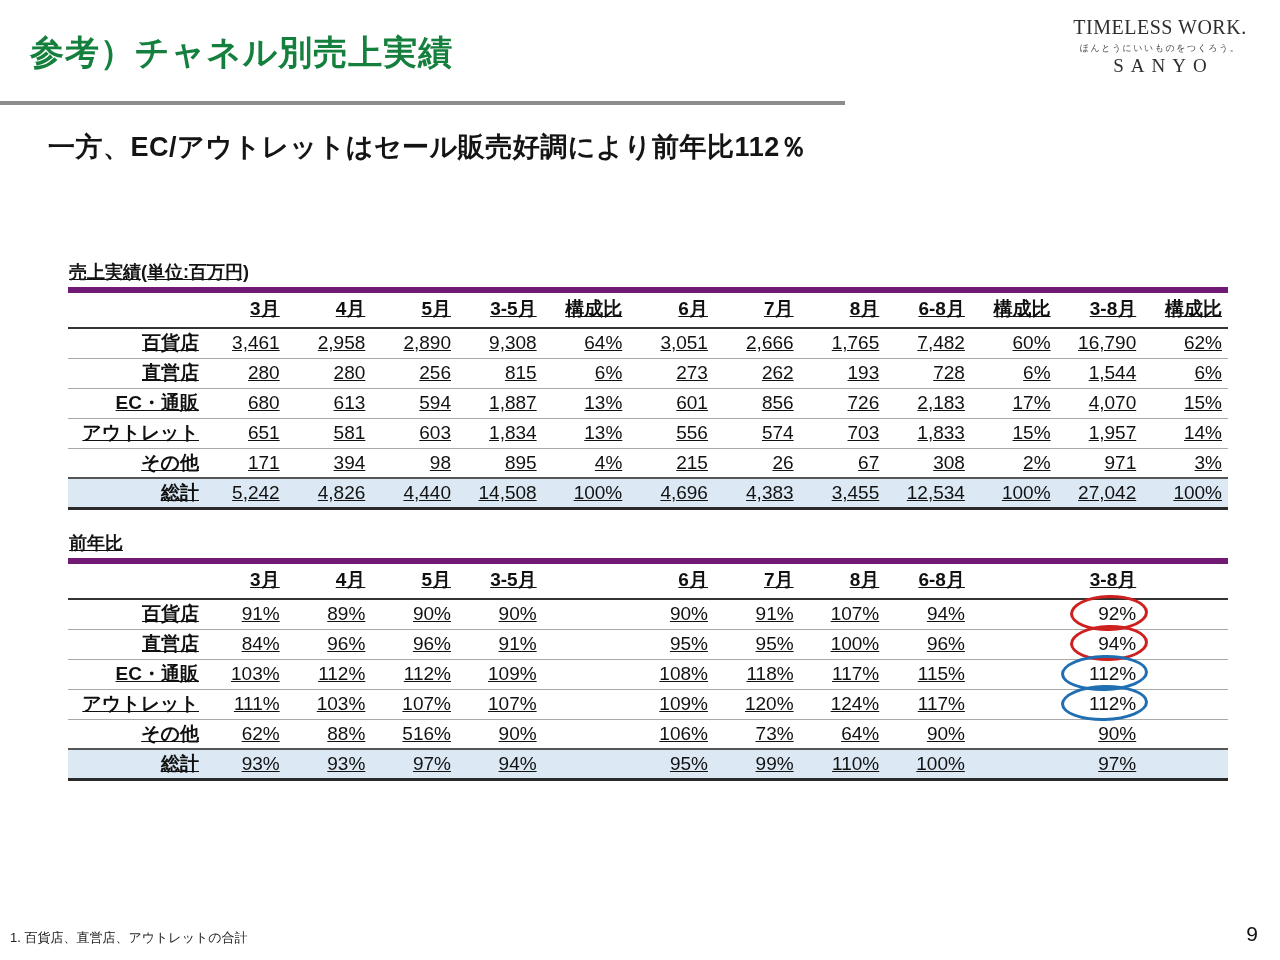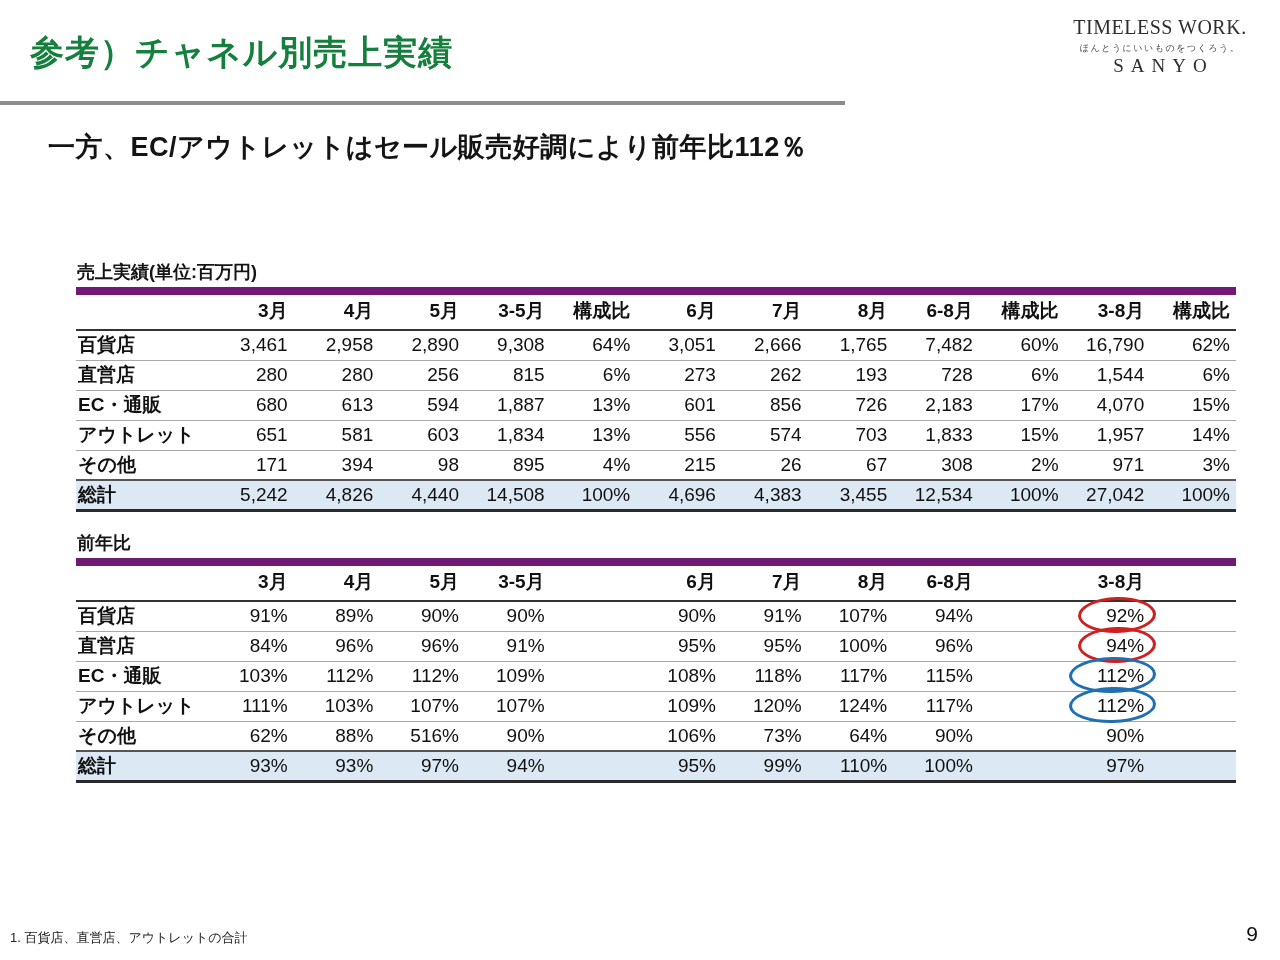--- a/index.html
+++ b/index.html
@@ -22,39 +22,39 @@
   .logo-company { font-family:Liberation Serif, serif; font-size:19px; letter-spacing:7px; text-indent:7px; }
 
   
   .lead {
     position:absolute; left:48px; top:130px;
     font-size:27px; font-weight:bold; line-height:1.33; letter-spacing:0.5px; color:#141414;
   }
   .lead sup { font-size:15px; line-height:0; }
 
   
-  .tbl-block { position:absolute; left:76px; width:1160px; }
+  .tbl-block { position:absolute; left:68px; width:1160px;text-decoration:underline; }
   #tbl-block-1 { top:260px; }
   #tbl-block-2 { top:531px; }
   .tbl-caption { font-size:18px; font-weight:bold; margin:0 0 3px 1px; color:#141414; }
 
   table.datatable {
     width:100%; border-collapse:collapse; table-layout:fixed;
-    border-top:8px solid #701a75; border-bottom:3px solid #2a2a2a;
+    border-top:6px solid #701a75; border-bottom:3px solid #2a2a2a;
   }
   table.datatable col.lblcol { width:132px; }
   table.datatable thead th {
     font-size:19px; font-weight:bold; height:32px; text-align:right;
     padding:0 6px 2px 0; border-bottom:2px solid #333333; white-space:nowrap;
   }
   table.datatable thead th:first-child { text-align:left; }
   table.datatable tbody tr { height:30px; border-bottom:1px solid #a9a9a9; }
   table.datatable tbody tr:last-child { border-bottom:none; }
   table.datatable tbody th {
-    font-size:19px; font-weight:bold; text-align:left; padding-left:2px; white-space:nowrap;
+    font-size:19px; font-weight:bold; text-align:right; padding-left:2px; white-space:nowrap;
   }
   table.datatable tbody td {
     font-size:19px; text-align:right; padding-right:6px; white-space:nowrap;
   }
   table.datatable tbody tr.total { border-top:2px solid #555555;margin-left:48px; }
 
   
   .circled { position:relative; display:inline-block; }
   .circled::before {
     content:""; position:absolute; left:-28px; right:-12px; top:-8px; bottom:-6px;

